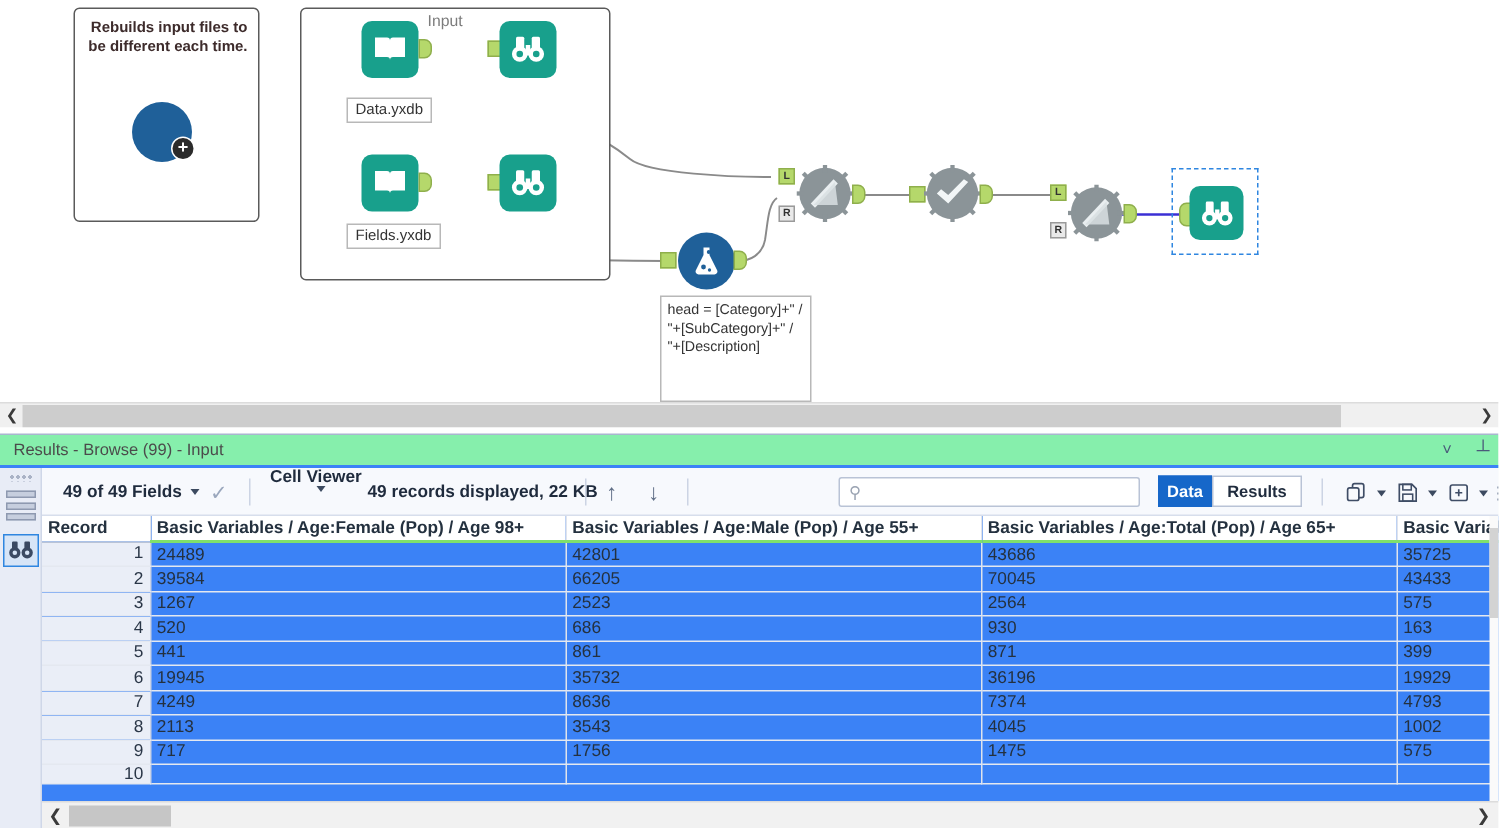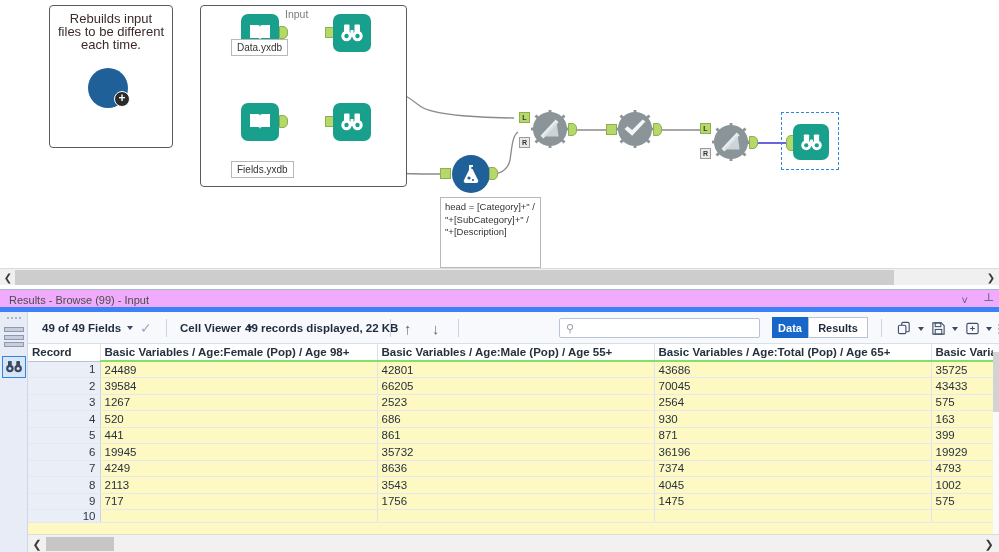--- a/index.html
+++ b/index.html
@@ -16,22 +16,22 @@
   #canvas {
     position: absolute; left:0; top:0; width:999px; height:268px;
     background:#ffffff; overflow:hidden;
   }
   .comment-box {
     position:absolute; border:1px solid #5a5a5a; border-radius:4px;
     background:#ffffff;
   }
   #comment-note { left:49px; top:5px; width:124px; height:143px; }
   #comment-note .note-text {
-    display:block; text-align:center; font-size:13px; color:#3d2b2b;
-    line-height:13px; padding:6px 7px 0 7px; font-family:"Liberation Sans", sans-serif;
+    display:block; text-align:right; font-size:10px; color:#3d2b2b;
+    line-height:13px; padding:6px 7px 0 7px; font-family:"Liberation Sans", sans-serif;font-weight:bold;
   }
   #tool-palette-circle {
     position:absolute; left:88px; top:68px; width:40px; height:40px;
     border-radius:50%; background:#1f6099;
   }
   #tool-palette-plus {
     position:absolute; left:114px; top:91px; width:16px; height:16px;
     border-radius:50%; background:#2b2b2b; border:1.5px solid #ffffff;
     color:#fff; font-size:12px; line-height:13px; text-align:center; font-weight:bold;
   }
@@ -99,22 +99,22 @@
     position:absolute; left:0; top:285px; width:999px; height:5px;
     background:#ffffff; border-bottom:1px solid #a9b6cf;
   }
 
   
   #results {
     position:absolute; left:0; top:290px; width:999px; height:262px;
     background:#eef1f8;
   }
   #results-titlebar {
-    position:relative; height:22px; background:#f0abfc;
-    border-bottom:5px solid #3b82f6;
+    position:relative; height:22px; background:#86efac;
+    border-bottom:2px solid #3b82f6;
   }
   #results-title {
     position:absolute; left:9px; top:4px; font-size:11px; color:#4b4b4b;
   }
   #results-chevron {
     position:absolute; right:31px; top:4px; font-size:11px; color:#4a5a7a;
   }
   #results-pin {
     position:absolute; right:6px; top:3px; font-size:12px; color:#4a5a7a;
   }
@@ -177,21 +177,21 @@
   #seg-meta { left:780px; width:60px; }
 
   .icon-btn {
     position:absolute; top:8px; height:17px; display:flex; align-items:center;
     color:#3f4d66;
   }
 
   
   #grid {
     position:absolute; left:28px; top:54px; width:971px; height:190px;
-    background:#fef9c3; overflow:hidden;
+    background:#3b82f6; overflow:hidden;
   }
   table.tbl { border-collapse:collapse; table-layout:fixed; width:1180px; }
   table.tbl th, table.tbl td {
     font-size:11.5px; height:16.5px; padding:0 4px;
     border-right:1px solid #dfe3ec; border-bottom:1px solid #e4e8f0;
     overflow:hidden; white-space:nowrap; color:#24313f;
   }
   table.tbl th {
     background:#fff; font-weight:bold; text-align:left;
     border-bottom:2px solid #7fe06b; height:17px;
@@ -263,21 +263,21 @@
 
     <div class="tool" style="left:241px; top:14px;">
       <div class="teal-icon">
         <svg width="24" height="22" viewBox="0 0 24 22">
             <path d="M2 3 h8 a2 2 0 0 1 2 2 v13 a2 2 0 0 0 -2 -2 h-8 z M22 3 h-8 a2 2 0 0 0 -2 2 v13 a2 2 0 0 1 2 -2 h8 z" fill="#fff"></path>
           </svg>
       </div>
     </div>
     <div class="anchor out" style="left:279px; top:26px;"></div>
     <div class="anchor-lbl green" style="left:325px; top:27px;"></div>
-    <div class="tool-label" style="left:231px; top:39px;">Data.yxdb</div>
+    <div class="tool-label" style="left:231px; top:65px;">Data.yxdb</div>
 
     <div class="tool" style="left:333px; top:14px;">
       <div class="teal-icon">
         <svg width="24" height="22" viewBox="0 0 24 22">
           <circle cx="6.5" cy="14" r="5.2" fill="#fff"></circle>
             <circle cx="17.5" cy="14" r="5.2" fill="#fff"></circle>
           <rect x="4" y="2.5" width="5.5" height="9" rx="1" fill="#fff"></rect>
           <rect x="14.5" y="2.5" width="5.5" height="9" rx="1" fill="#fff"></rect>
           <rect x="10.5" y="8" width="3" height="7" fill="#fff"></rect>
           <circle cx="6.5" cy="14" r="2.2" fill="#18a08c"></circle>
@@ -288,21 +288,21 @@
 
     <div class="tool" style="left:241px; top:103px;">
       <div class="teal-icon">
         <svg width="24" height="22" viewBox="0 0 24 22">
             <path d="M2 3 h8 a2 2 0 0 1 2 2 v13 a2 2 0 0 0 -2 -2 h-8 z M22 3 h-8 a2 2 0 0 0 -2 2 v13 a2 2 0 0 1 2 -2 h8 z" fill="#fff"></path>
           </svg>
       </div>
     </div>
     <div class="anchor out" style="left:279px; top:115px;"></div>
     <div class="anchor-lbl green" style="left:325px; top:116px;"></div>
-    <div class="tool-label" style="left:231px; top:161px;text-align:center;">Fields.yxdb</div>
+    <div class="tool-label" style="left:231px; top:149px;text-align:center;">Fields.yxdb</div>
 
     <div class="tool" style="left:333px; top:103px;">
       <div class="teal-icon">
         <svg width="24" height="22" viewBox="0 0 24 22">
           <circle cx="6.5" cy="14" r="5.2" fill="#fff"></circle>
             <circle cx="17.5" cy="14" r="5.2" fill="#fff"></circle>
           <rect x="4" y="2.5" width="5.5" height="9" rx="1" fill="#fff"></rect>
           <rect x="14.5" y="2.5" width="5.5" height="9" rx="1" fill="#fff"></rect>
           <rect x="10.5" y="8" width="3" height="7" fill="#fff"></rect>
           <circle cx="6.5" cy="14" r="2.2" fill="#18a08c"></circle>
@@ -439,21 +439,21 @@
 
     <div id="res-toolbar">
       <div class="tb" style="left:14px;">
         <span class="tb-txt">49 of 49 Fields</span>
         <span class="tb-caret"></span>
       </div>
       <div class="tb" style="left:112px;">
         <span class="check">✓</span>
       </div>
       <div class="tb-sep" style="left:138px;"></div>
-      <div class="tb" style="left:152px;">
+      <div class="tb" style="left:152px;flex-direction:column;">
         <span class="tb-txt">Cell Viewer</span>
         <span class="tb-caret"></span>
       </div>
       <div class="tb" style="left:217px;">
         <span class="tb-txt">49 records displayed, 22 KB</span>
       </div>
       <div class="tb-sep" style="left:362px;"></div>
       <div class="tb" style="left:376px;">
         <span class="arrow-ud">↑</span>
       </div>

